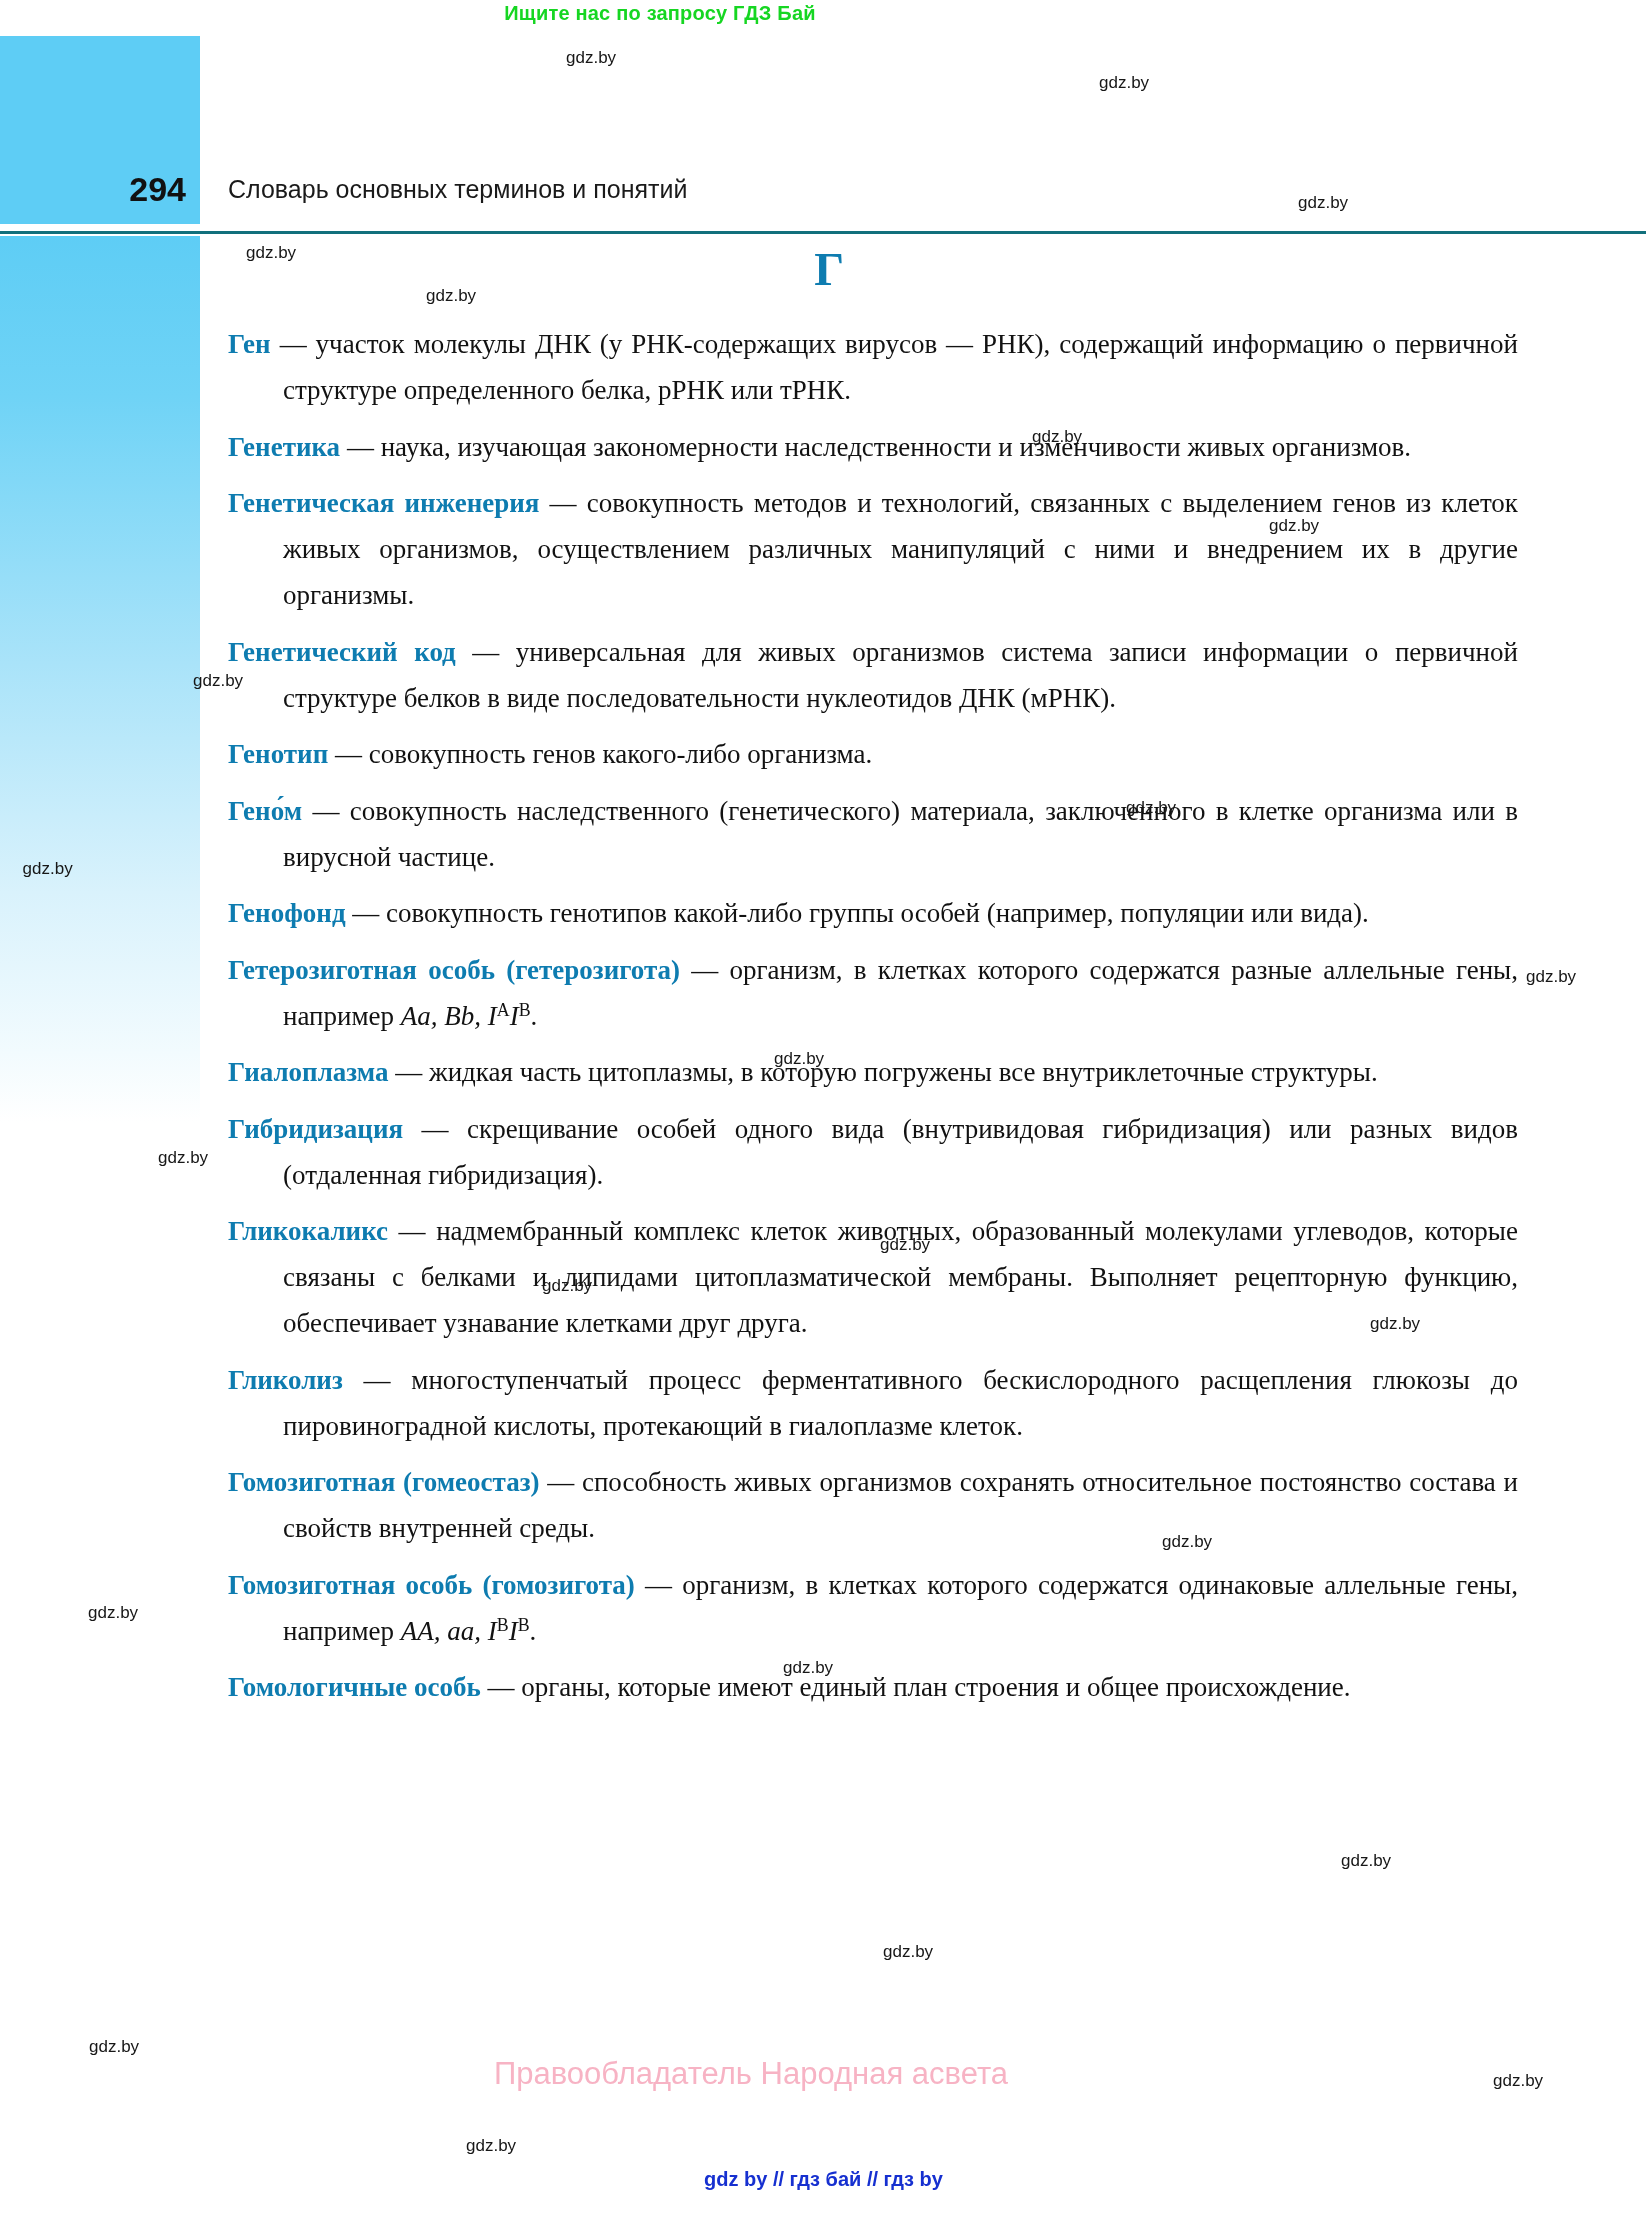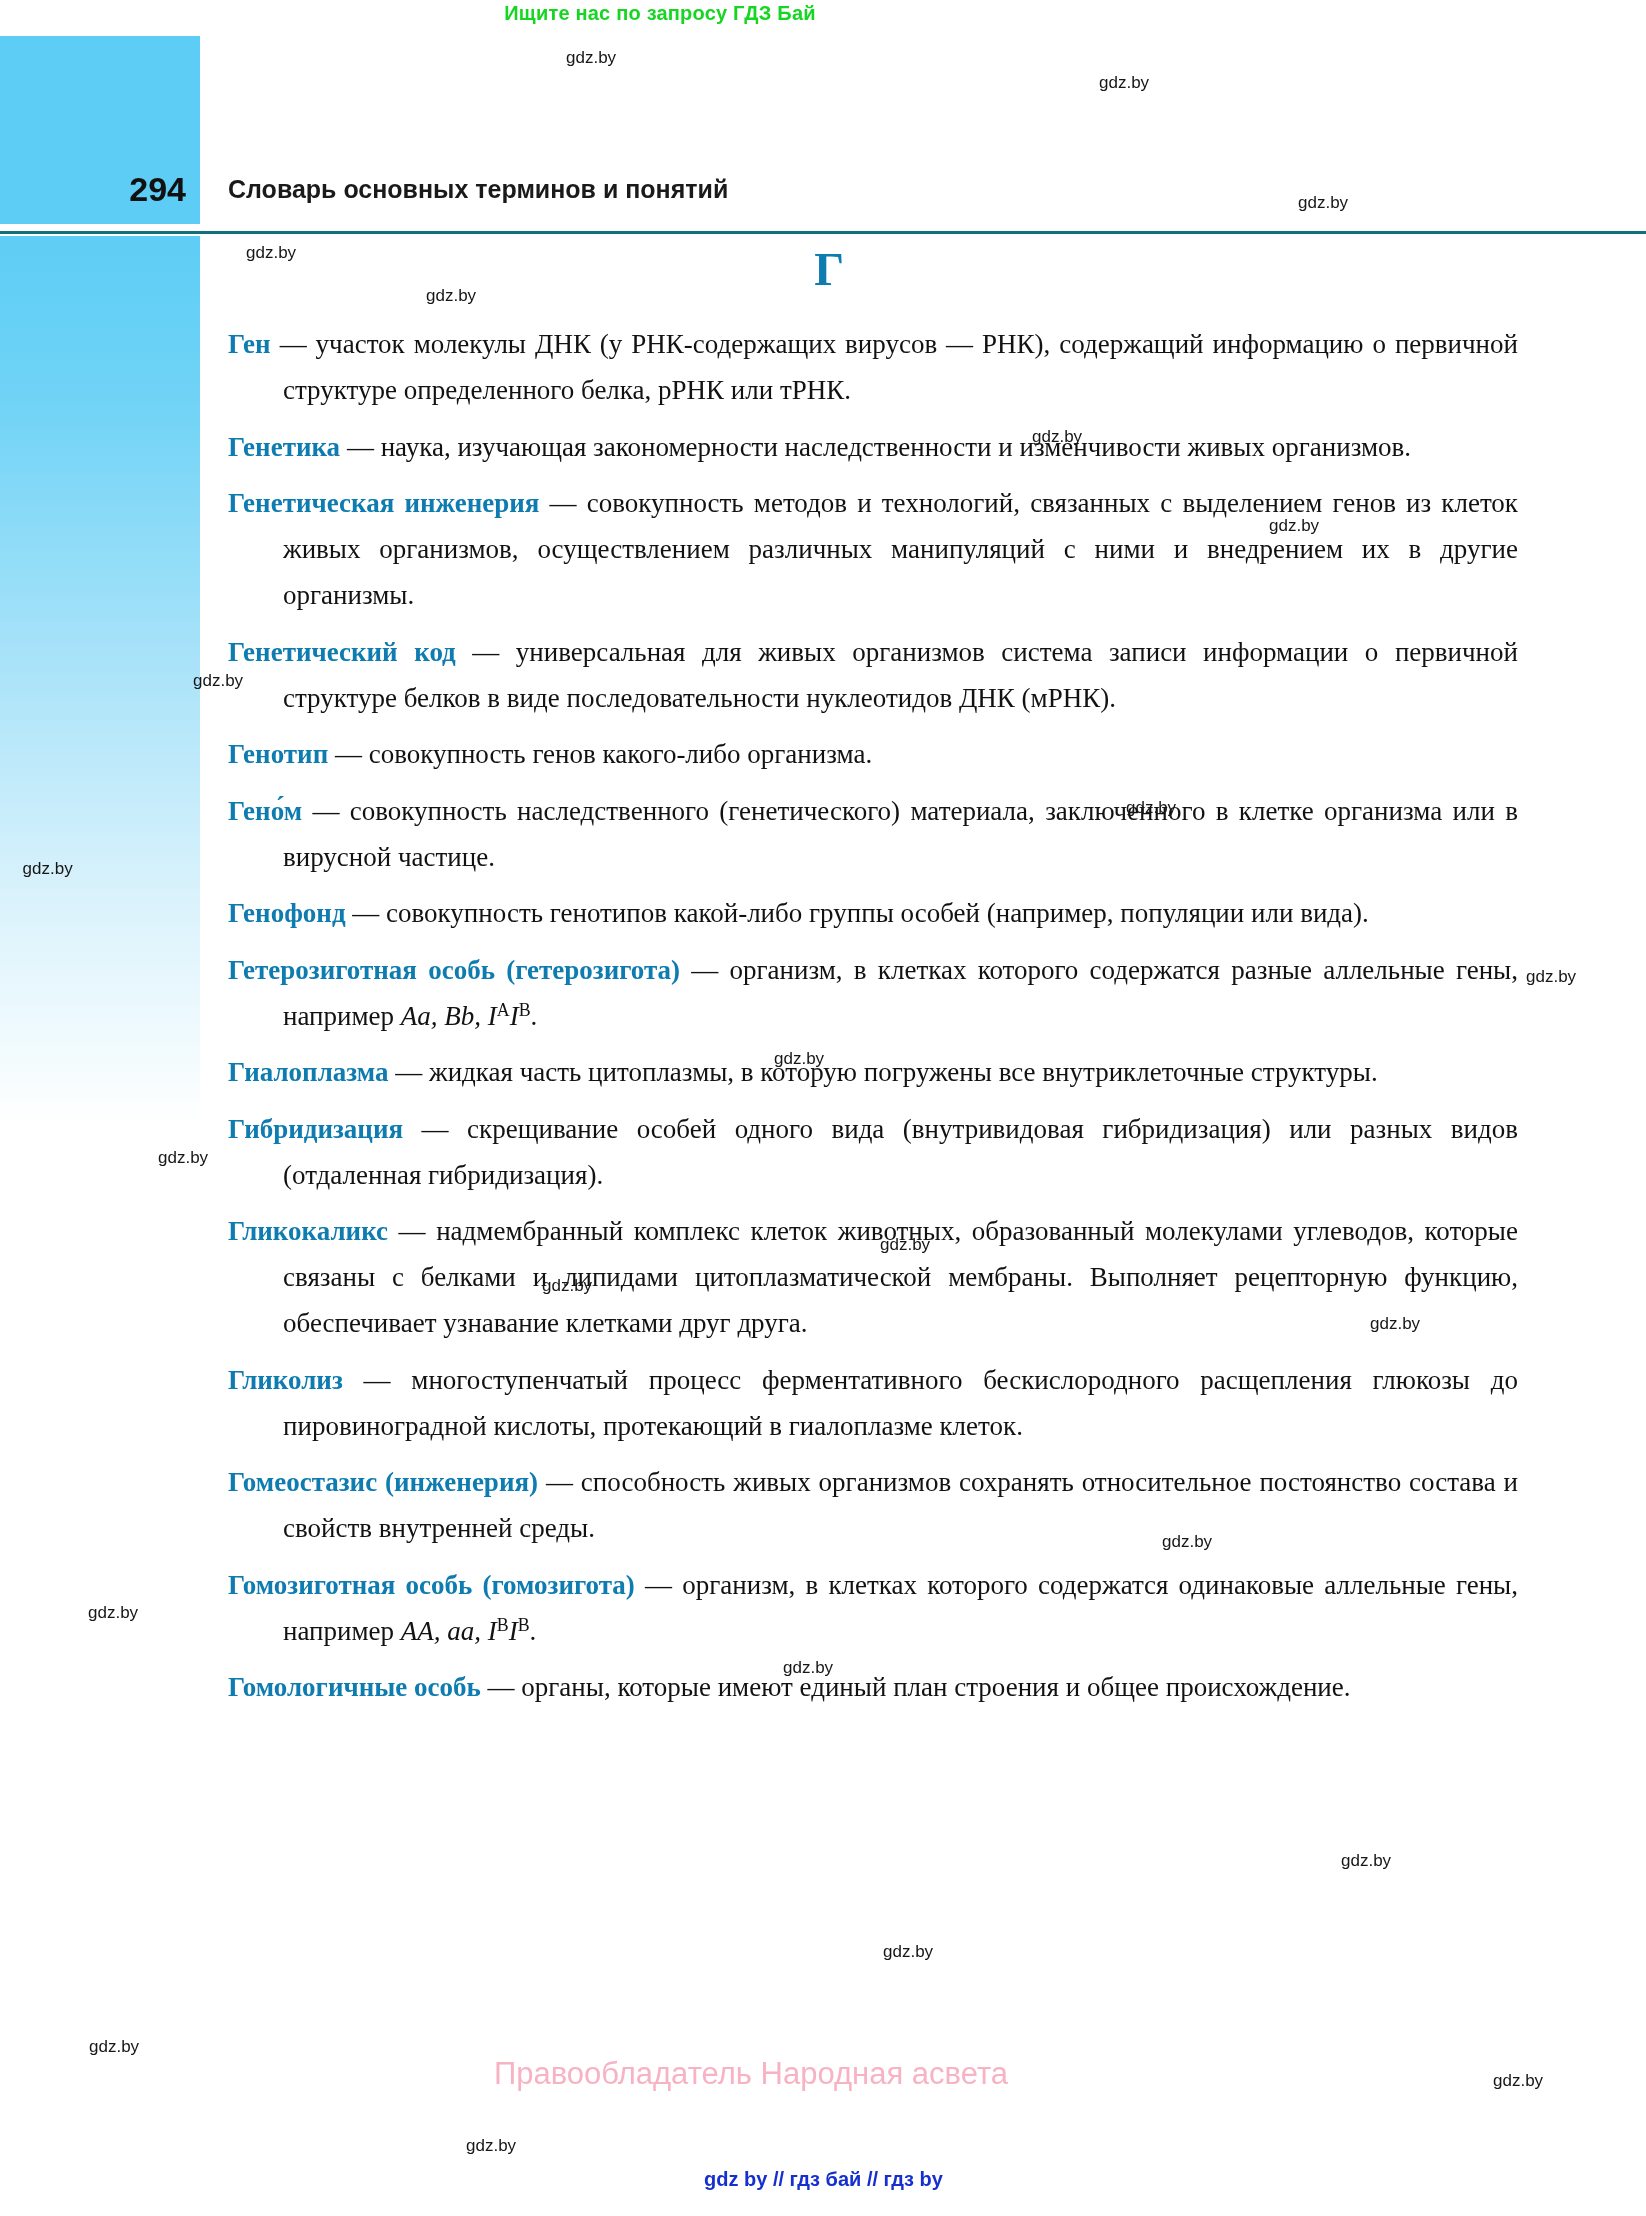--- a/index.html
+++ b/index.html
@@ -62,21 +62,21 @@
     font-weight: 700;
     color: #111111;
     line-height: 1;
   }
   .running-title {
     position: absolute;
     left: 228px;
     top: 175px;
     font-family: "Liberation Sans", sans-serif;
     font-size: 25px;
-    font-weight: 700;
+    font-weight: 400;
     color: #1a1a1a;
     white-space: nowrap;
   }
   .head-rule {
     position: absolute;
     left: 0;
     top: 231px;
     width: 1647px;
     height: 3.2px;
     background: #12707c;
@@ -221,21 +221,21 @@
 
   <p class="entry">
     <span class="term">Гликокаликс</span><span> — надмембранный комплекс клеток животных, образованный молекулами углеводов, которые связаны с белками и липидами цитоплазматической мембраны. Выполняет рецепторную функцию, обеспечивает узнавание клетками друг друга.</span>
   </p>
 
   <p class="entry">
     <span class="term">Гликолиз</span><span> — многоступенчатый процесс ферментативного бескислородного расщепления глюкозы до пировиноградной кислоты, протекающий в гиалоплазме клеток.</span>
   </p>
 
   <p class="entry">
-    <span class="term">Гомеостазис (инженерия)</span><span> — способность живых организмов сохранять относительное постоянство состава и свойств внутренней среды.</span>
+    <span class="term">Гомозиготная (гомеостаз)</span><span> — способность живых организмов сохранять относительное постоянство состава и свойств внутренней среды.</span>
   </p>
 
   <p class="entry">
     <span class="term">Гомозиготная особь (гомозигота)</span><span> — организм, в клетках которого содержатся одинаковые аллельные гены, например </span><span class="gene"><span>AA, aa, </span><span>I</span><sup>B</sup><span>I</span><sup>B</sup></span><span>.</span>
   </p>
 
   <p class="entry">
     <span class="term">Гомологичные особь</span><span> — органы, которые имеют единый план строения и общее происхождение.</span>
   </p>
 

